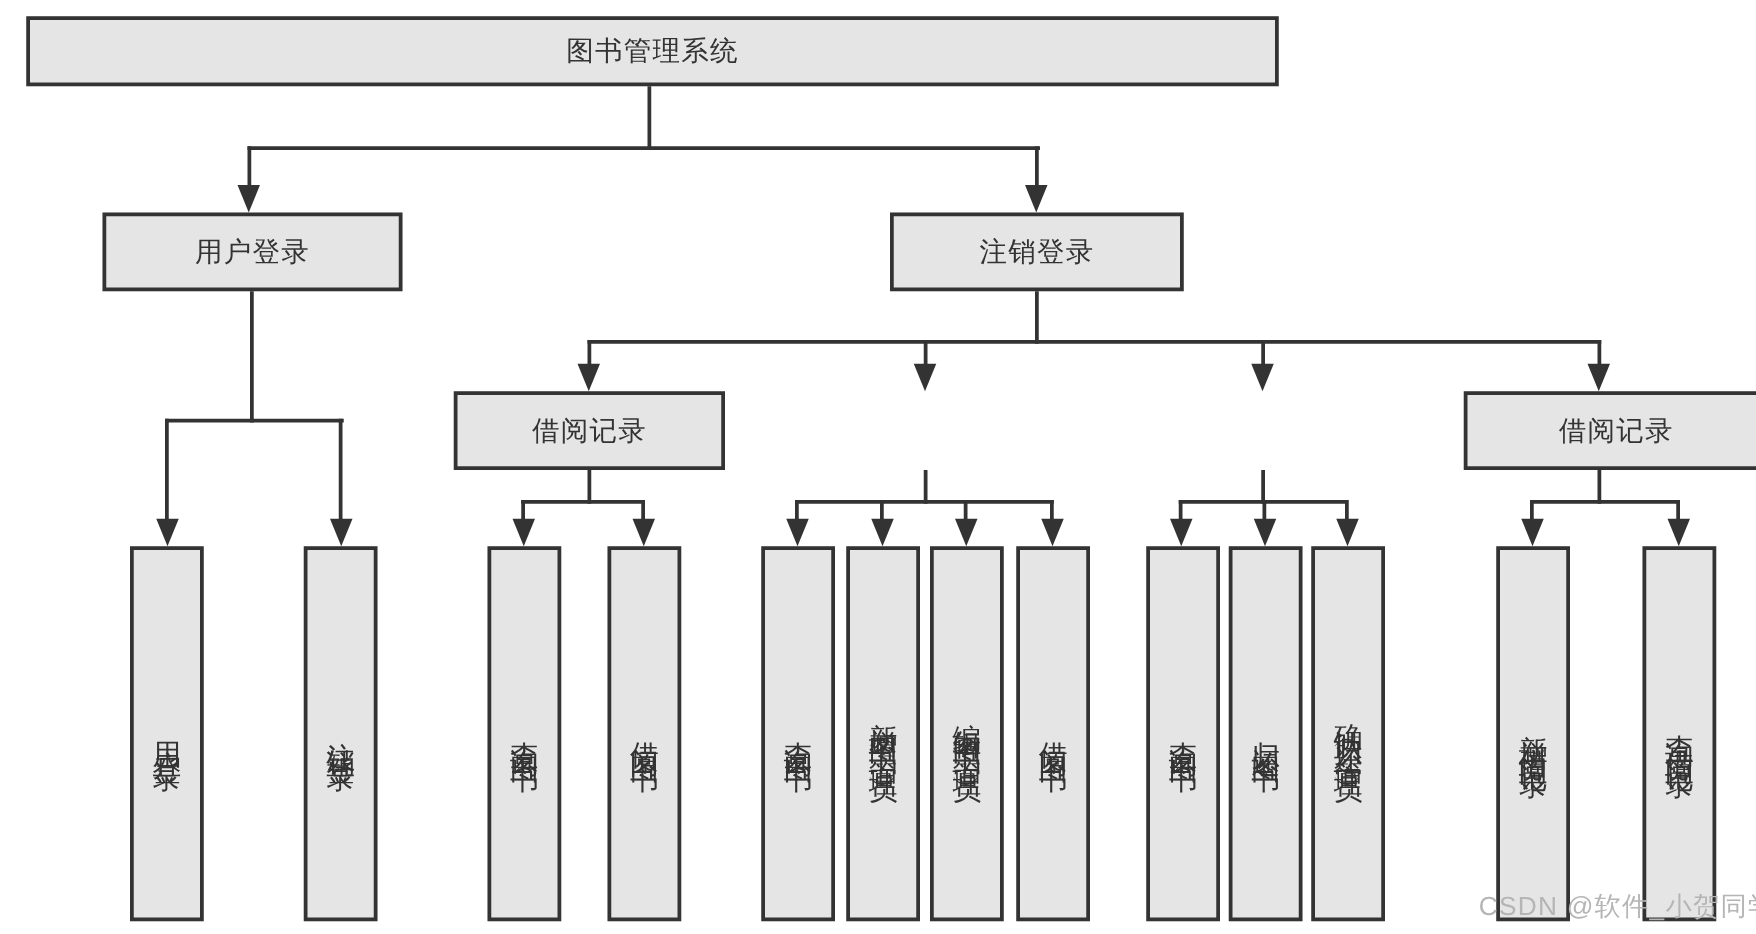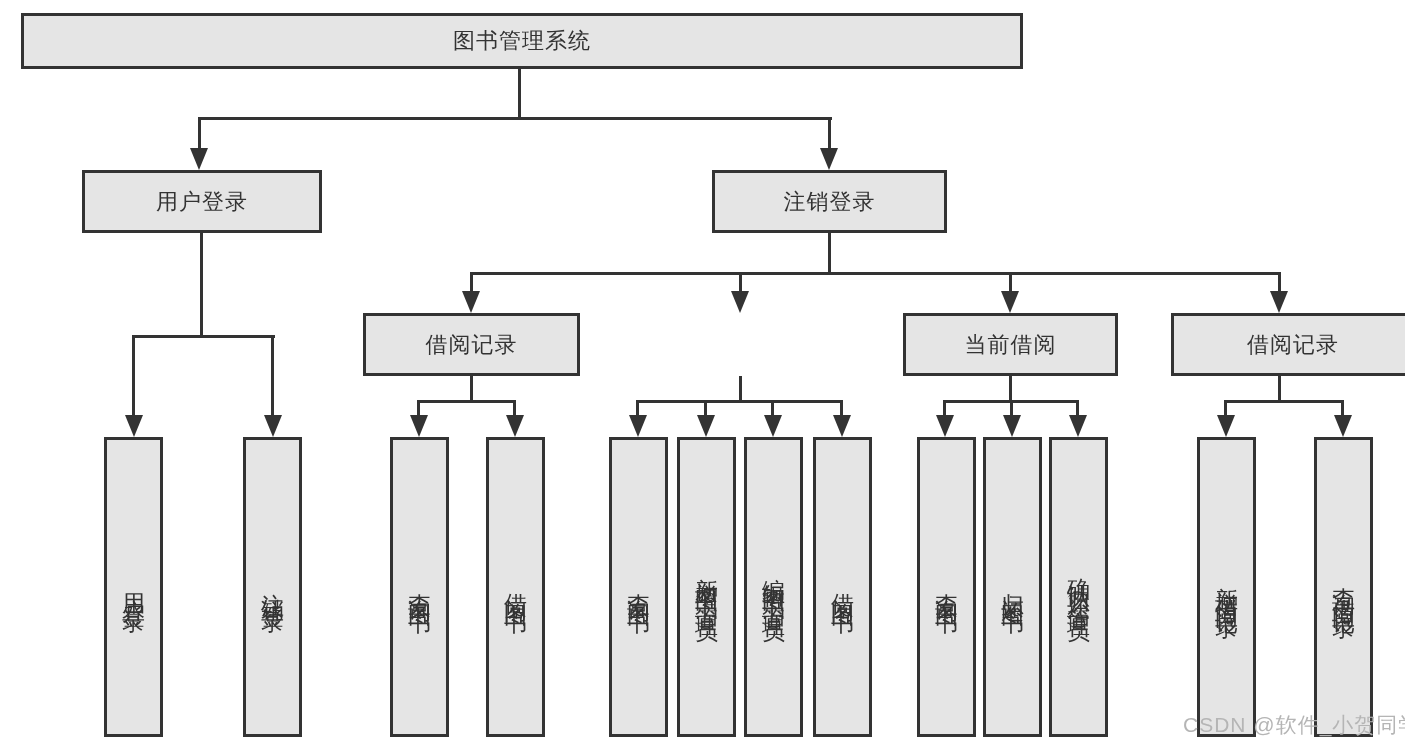--- a/index.html
+++ b/index.html
@@ -26,23 +26,20 @@
 
   <div class="box h" style="left:82px;top:170px;width:240px;height:63px">
     <span>用户登录</span>
   </div>
   <div class="box h" style="left:712px;top:170px;width:235px;height:63px">
     <span>注销登录</span>
   </div>
 
   <div class="box h" style="left:363px;top:313px;width:217px;height:63px">
     <span>借阅记录</span>
-  </div>
-  <div class="box h" style="left:903px;top:313px;width:215px;height:63px">
-    <span>当前借阅</span>
   </div>
   <div class="box h" style="left:1171px;top:313px;width:244px;height:63px">
     <span>借阅记录</span>
   </div>
 
   <div class="box v" style="left:104px;top:437px;width:59px;height:300px">
     <span>用户登录</span>
   </div>
   <div class="box v" style="left:243px;top:437px;width:59px;height:300px">
     <span>注销登录</span>

